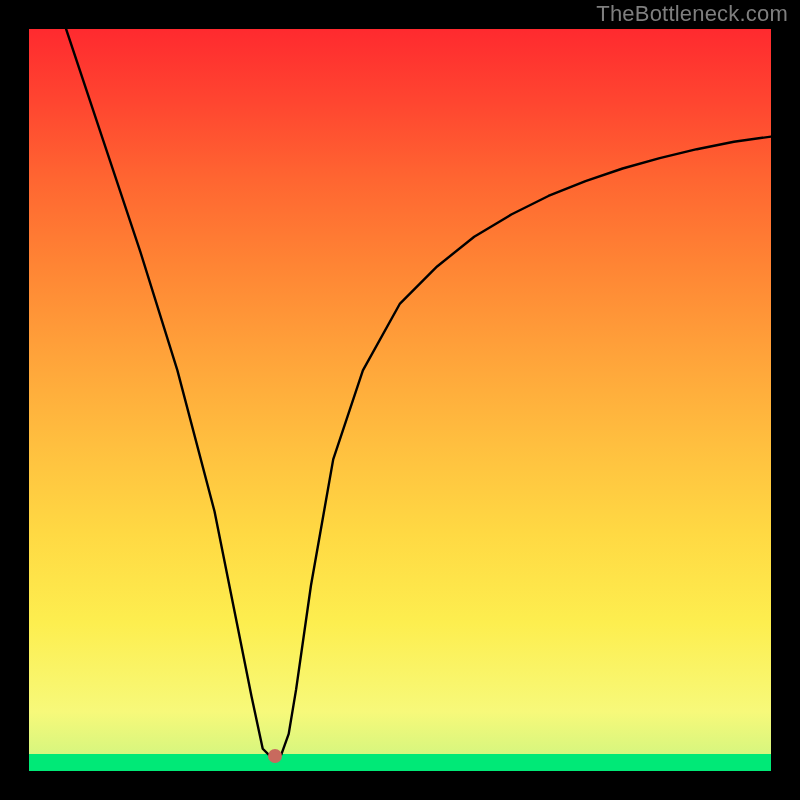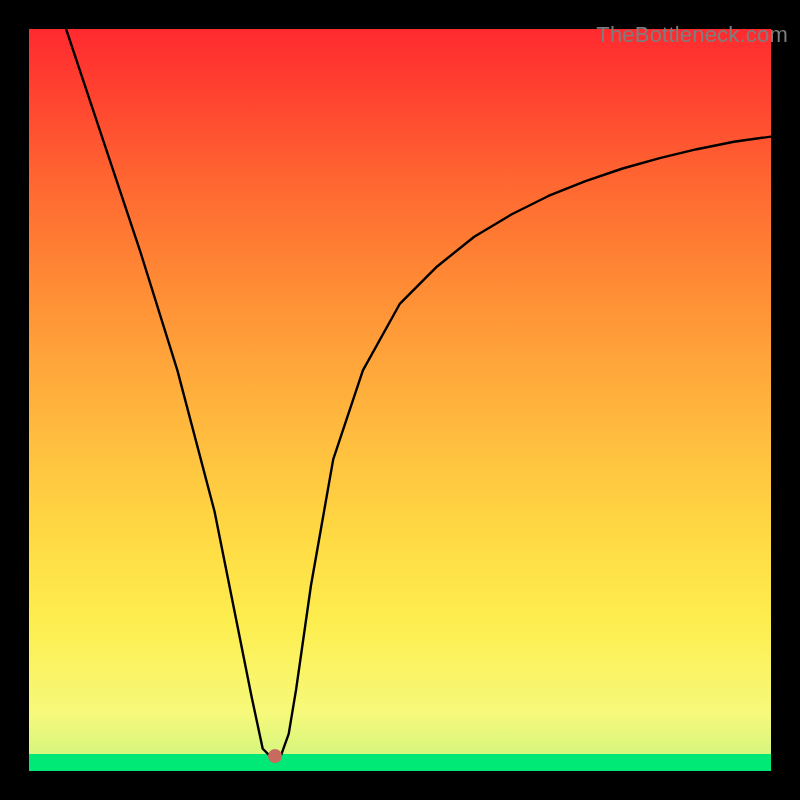--- a/index.html
+++ b/index.html
@@ -35,21 +35,21 @@
       #ffbf3f 44%,
       #ffa33a 56%,
       #ff8534 68%,
       #ff6531 80%,
       #ff4630 90%,
       #ff2a2f 100%
     );
   }
   .watermark {
     position: absolute;
-    top: 22px;
+    top: 1px;
     right: 12px;
     font-size: 22px;
     font-weight: 400;
     color: #7e7e7e;
     letter-spacing: 0.2px;
     user-select: none;
   }
   svg.curve {
     position: absolute;
     left: 0;

